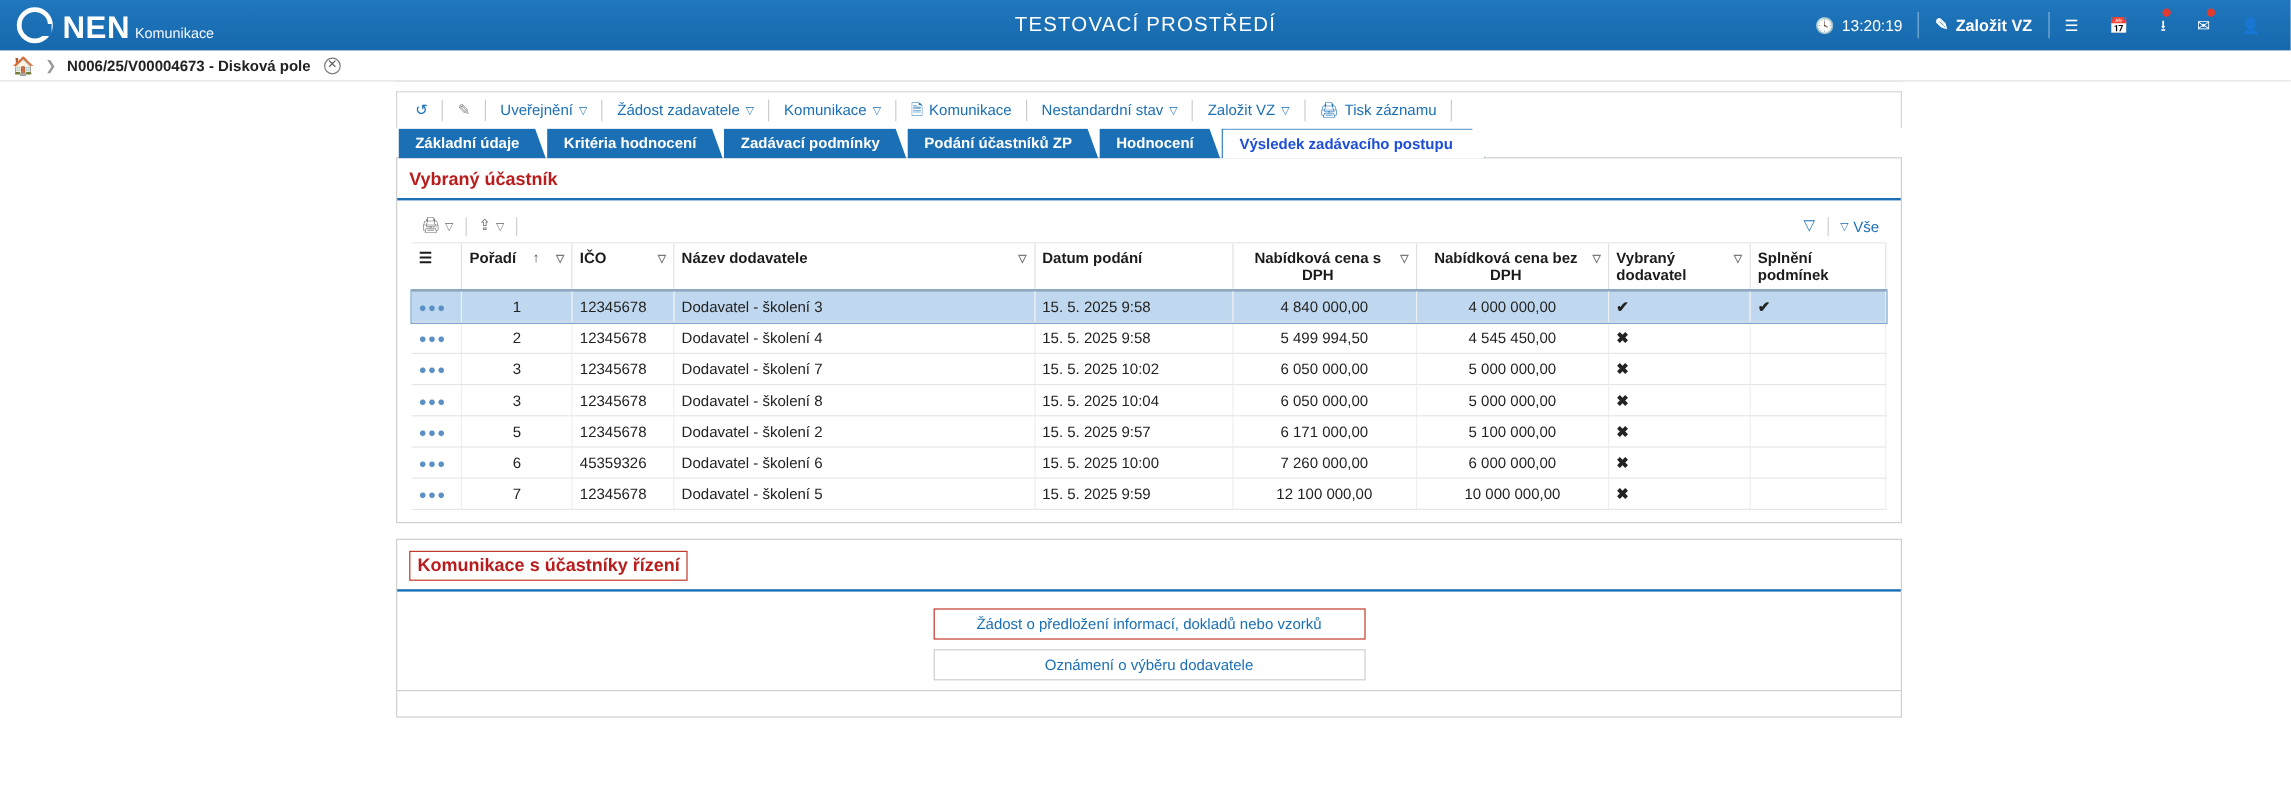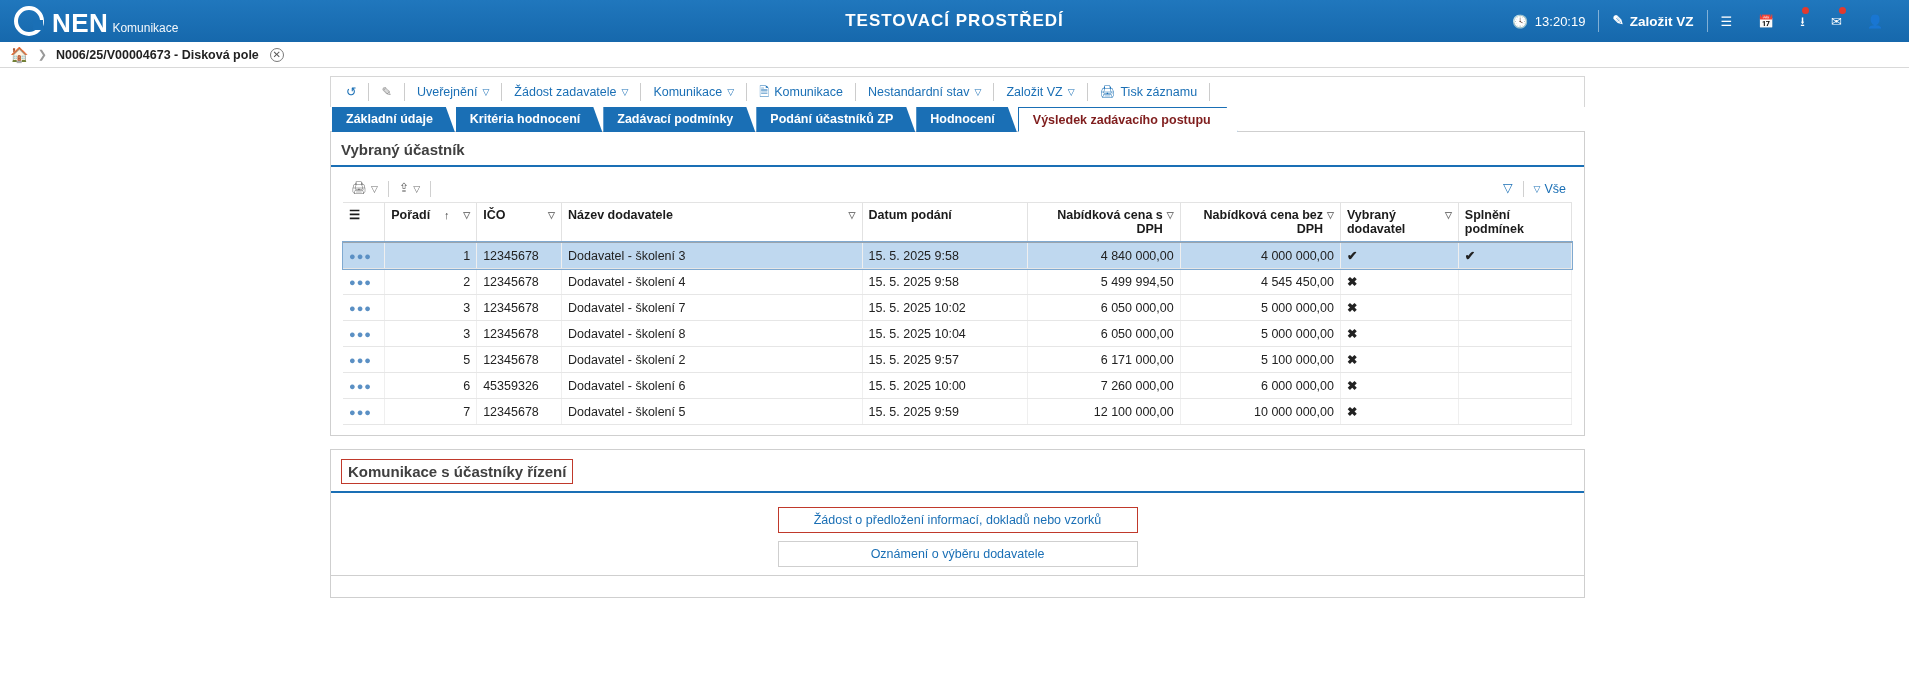--- a/index.html
+++ b/index.html
@@ -53,21 +53,21 @@
     font-size: 12px;
     margin-left: 4px;
     line-height: 16px;
     opacity: .95;
   }
   .env-title {
     position: absolute;
     left: 0; right: 0;
     text-align: center;
     font-size: 17px;
-    font-weight: bold;
+    font-weight: normal;
     letter-spacing: 1px;
     pointer-events: none;
   }
   .topright {
     margin-left: auto;
     display: flex;
     align-items: center;
     height: 100%;
     padding-right: 12px;
     gap: 0px;
@@ -171,41 +171,41 @@
     font-size: 12.5px;
     font-weight: bold;
     padding: 5px 14px 4px 14px;
     height: 25px;
     margin-right: 1px;
     clip-path: polygon(0 0, calc(100% - 9px) 0, 100% 100%, 0 100%);
     padding-right: 22px;
   }
   .tab.active {
     background: #fff;
-    color: #7f1d1d;
+    color: #1d4ed8;
     border: 1px solid #1a6fb5;
     border-bottom: 1px solid #fff;
     clip-path: polygon(0 0, calc(100% - 11px) 0, 100% 100%, 0 100%);
     padding-right: 26px;
     position: relative;
     z-index: 3;
     font-weight: bold;
   }
 
   
   .panel {
     border: 1px solid #cfcfcf;
     background: #fff;
     margin-top: -1px;
   }
   .panel-head {
     padding: 9px 10px 7px 10px;
     font-size: 15px;
     font-weight: bold;
-    color: #404040;
+    color: #b91c1c;
     border-bottom: 2px solid #1a6fb5;
   }
   .panel-head.boxed span {
     border: 1px solid #c0392b;
     padding: 3px 6px;
     display: inline-block;
   }
 
   
   .gridwrap { padding: 8px 12px 10px 12px; }
@@ -234,21 +234,21 @@
     border-bottom: 2px solid #9aa4ad;
     border-right: 1px solid #e2e2e2;
     font-weight: bold;
     color: #1b1b1b;
     text-align: left;
     padding: 5px 6px;
     vertical-align: top;
     font-size: 12.5px;
     line-height: 14px;
   }
-  table.grid th.num, table.grid td.num { text-align: right; }
+  table.grid th.num, table.grid td.num { text-align: center; }
   table.grid th .thinner {
     display: flex; align-items: flex-start; justify-content: space-between; gap: 4px;
   }
   table.grid td {
     padding: 5px 6px;
     border-bottom: 1px solid #e6e6e6;
     border-right: 1px solid #efefef;
     color: #222;
     white-space: nowrap;
   }

